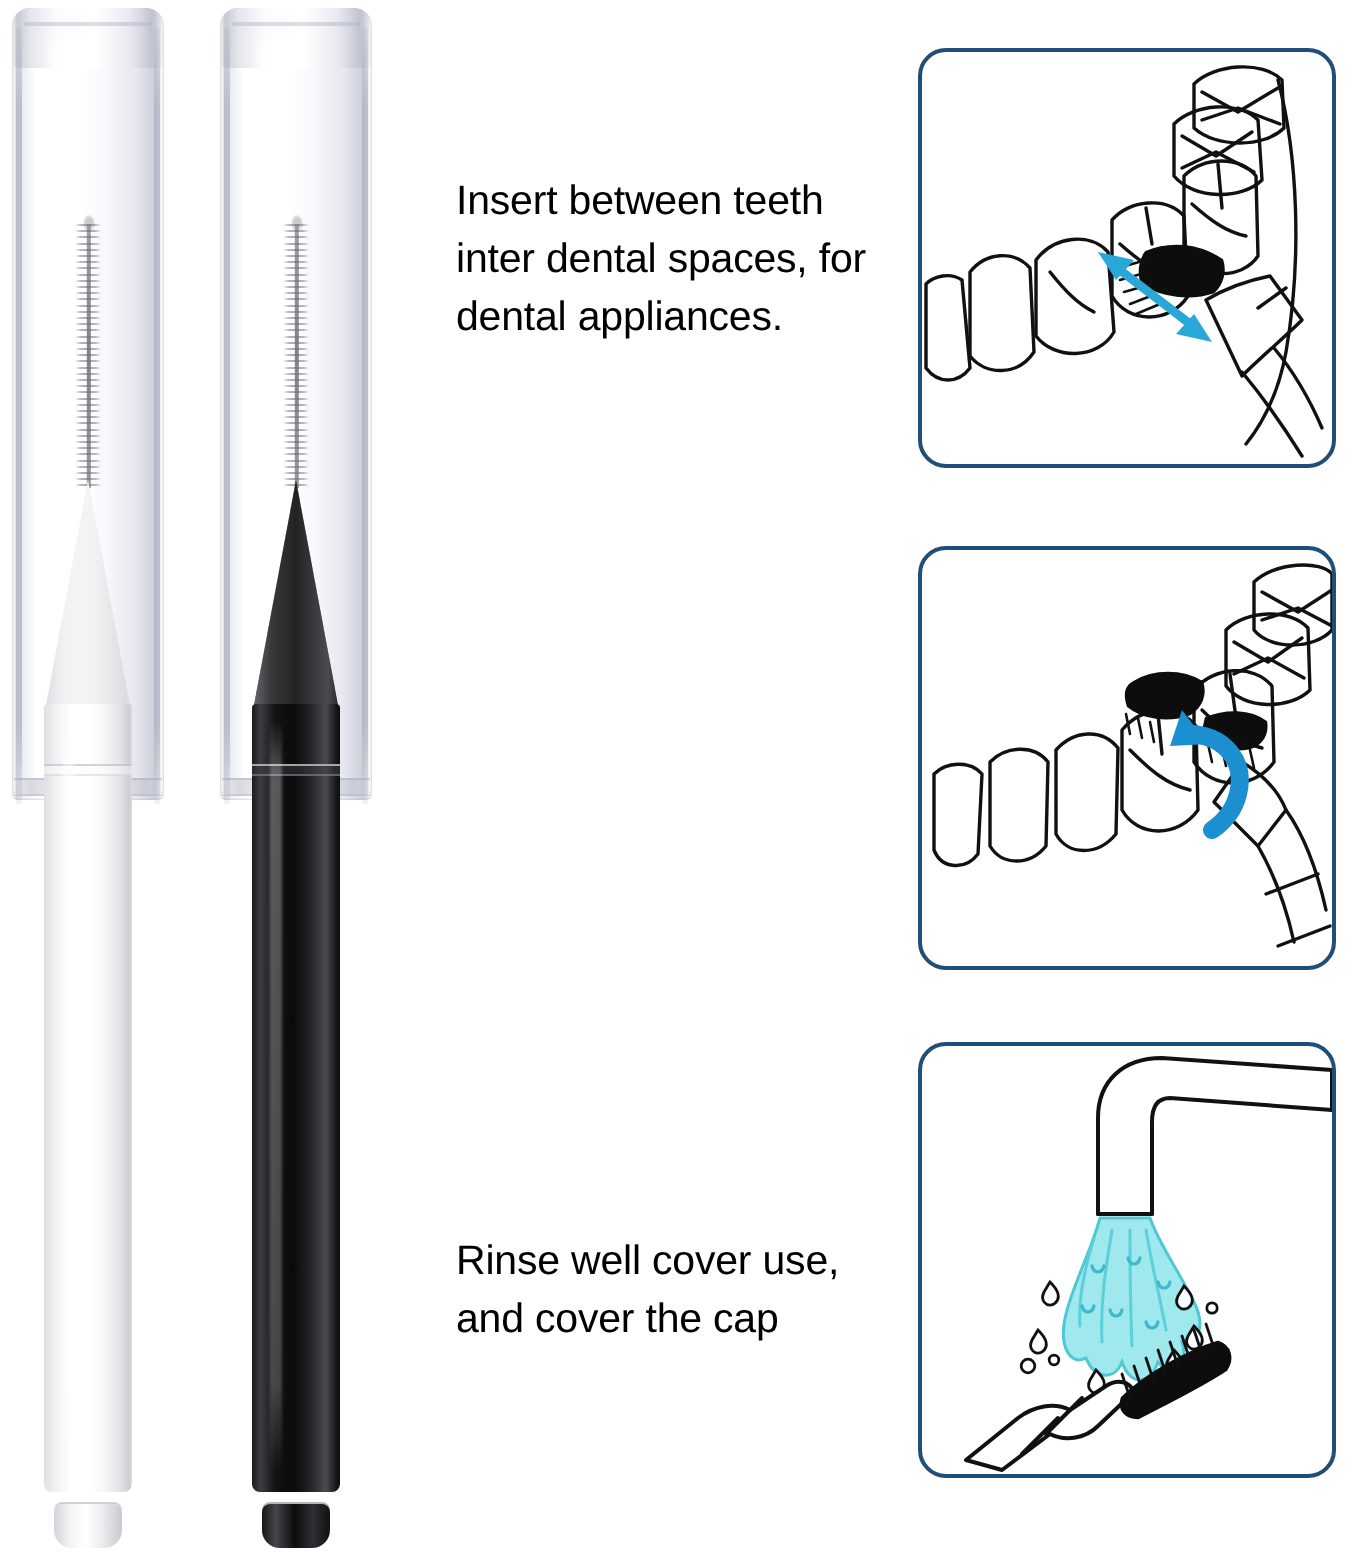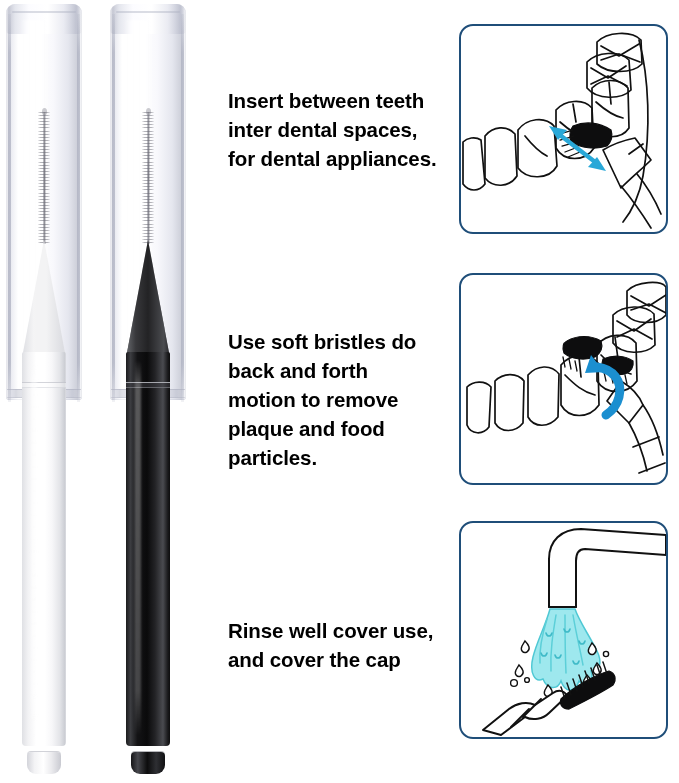--- a/index.html
+++ b/index.html
@@ -316,21 +316,21 @@
     width: 212px;
     height: 783px;
   }
   .step-text {
     position: absolute;
     left: 0;
     width: 210px;
     color: #000000;
     font-family: "Liberation Sans", sans-serif;
     font-size: 20.5px;
-    font-weight: 700;
+    font-weight: 400;
     line-height: 29px;
     letter-spacing: -0.1px;
   }
   .step-text.t1 { top: 86px; }
   .step-text.t2 { top: 327px; }
   .step-text.t3 { top: 616px; }
 
   
   .panel {
     position: absolute;
@@ -395,21 +395,20 @@
         <div class="handle-seam"></div>
         <div class="handle-gloss"></div>
       </div>
       <div class="end-cap"></div>
     </div>
 
   </div>
 
   <div class="text-column">
     <div class="step-text t1">Insert between teeth inter dental spaces, for dental appliances.</div>
-    <div class="step-text t2">Use soft bristles do back and forth motion to remove plaque and food particles.</div>
     <div class="step-text t3">Rinse well cover use, and cover the cap</div>
   </div>
 
   <div class="panel p1">
     <svg viewBox="0 0 205 206" xmlns="http://www.w3.org/2000/svg">
       <g fill="none" stroke="#111111" stroke-width="1.7" stroke-linecap="round" stroke-linejoin="round">
 
         <path d="M178 14 C 188 52, 190 104, 182 150 C 178 172, 170 186, 162 196"></path>
 
         <path d="M2 116 C 6 112, 14 110, 20 114 L 24 158 C 18 166, 8 166, 2 158 Z"></path>

